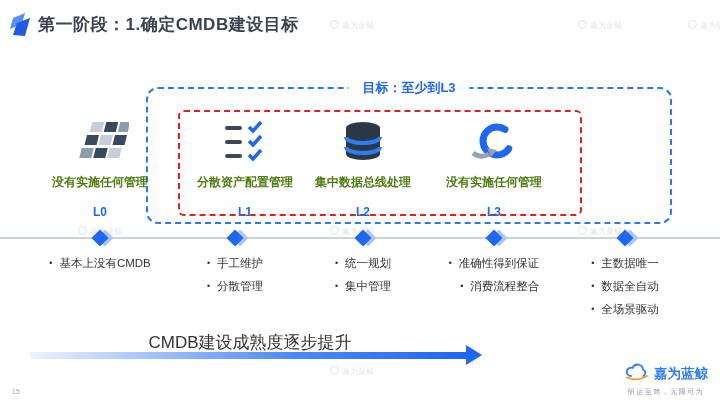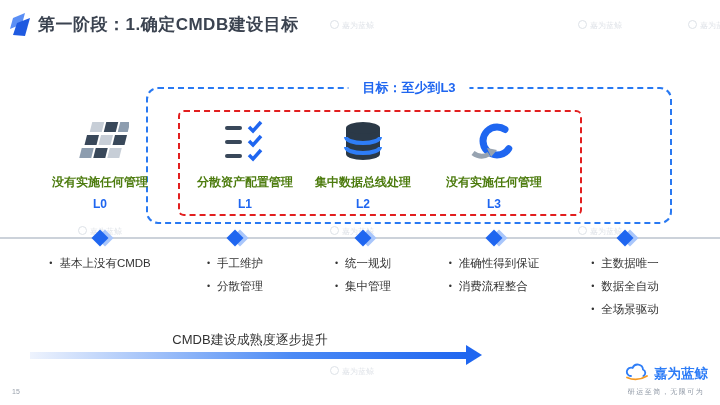--- a/index.html
+++ b/index.html
@@ -20,39 +20,39 @@
             border:2px dashed #2979f2;border-radius:12px;}
   .goal-badge{position:absolute;top:-11px;left:50%;transform:translateX(-50%);background:#fff;
               padding:0 14px;font-size:13px;line-height:20px;font-weight:bold;color:#1f66f0;white-space:nowrap;}
   .red-box{position:absolute;left:178px;top:110px;width:400px;height:102px;
            border:2px dashed #e21f1f;border-radius:6px;}
 
   
   .col{position:absolute;top:116px;width:130px;text-align:center;}
   .icon-wrap{height:52px;display:flex;align-items:center;justify-content:center;}
   .lvl-name{margin-top:6px;font-size:12px;font-weight:bold;color:#4d7c0f;white-space:nowrap;}
-  .lvl-code{margin-top:6px;font-size:12px;font-weight:bold;color:#1f66f0;}
+  .lvl-code{margin-top:14px;font-size:12px;font-weight:bold;color:#1f66f0;}
 
   
   .timeline{position:absolute;left:0;top:237px;width:720px;height:2px;background:#ccd2da;}
   .diamond{position:absolute;top:229px;width:20px;height:20px;}
   .diamond::before{content:"";position:absolute;left:6px;top:3px;width:12px;height:12px;
                    transform:rotate(45deg);background:#a9c6fb;}
   .diamond::after{content:"";position:absolute;left:1px;top:3px;width:12px;height:12px;
                   transform:rotate(45deg);background:#1f66f0;}
 
   
   .bullets{position:absolute;top:252px;width:130px;text-align:center;}
   .bullets ul{display:inline-block;text-align:left;margin:0;padding:0;list-style:none;}
-  .bullets li{font-size:11.5px;color:#333;line-height:23px;white-space:nowrap;}
+  .bullets li{font-size:11.5px;color:#333;line-height:23px;white-space:nowrap;text-align:right;}
   .bullets li::before{content:"•";font-size:9px;margin-right:7px;vertical-align:1px;color:#333;}
 
   
   .arrow-label{position:absolute;left:30px;top:331px;width:440px;text-align:center;
-               font-size:13px;color:#333;}
+               font-size:17px;color:#333;}
   .arrow-bar{position:absolute;left:30px;top:352px;width:438px;height:7px;
              background:linear-gradient(90deg,#eef3fd,#4b8af5 60%,#1f66f0);}
   .arrow-head{position:absolute;left:466px;top:345px;width:0;height:0;
               border-left:16px solid #1f66f0;border-top:10px solid transparent;border-bottom:10px solid transparent;}
 
   
   .page-num{position:absolute;left:12px;top:388px;font-size:7px;color:#9aa2ad;}
   .logo{position:absolute;right:12px;bottom:8px;text-align:center;}
   .brand-row{display:flex;align-items:center;justify-content:center;gap:4px;}
   .brand-name{font-size:13.5px;font-weight:bold;color:#2e7df7;white-space:nowrap;}

